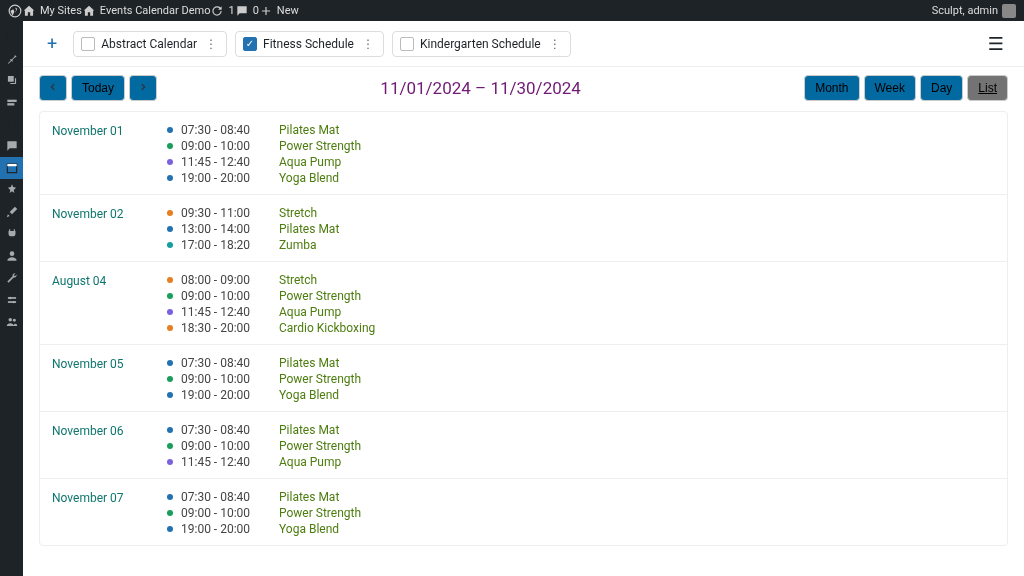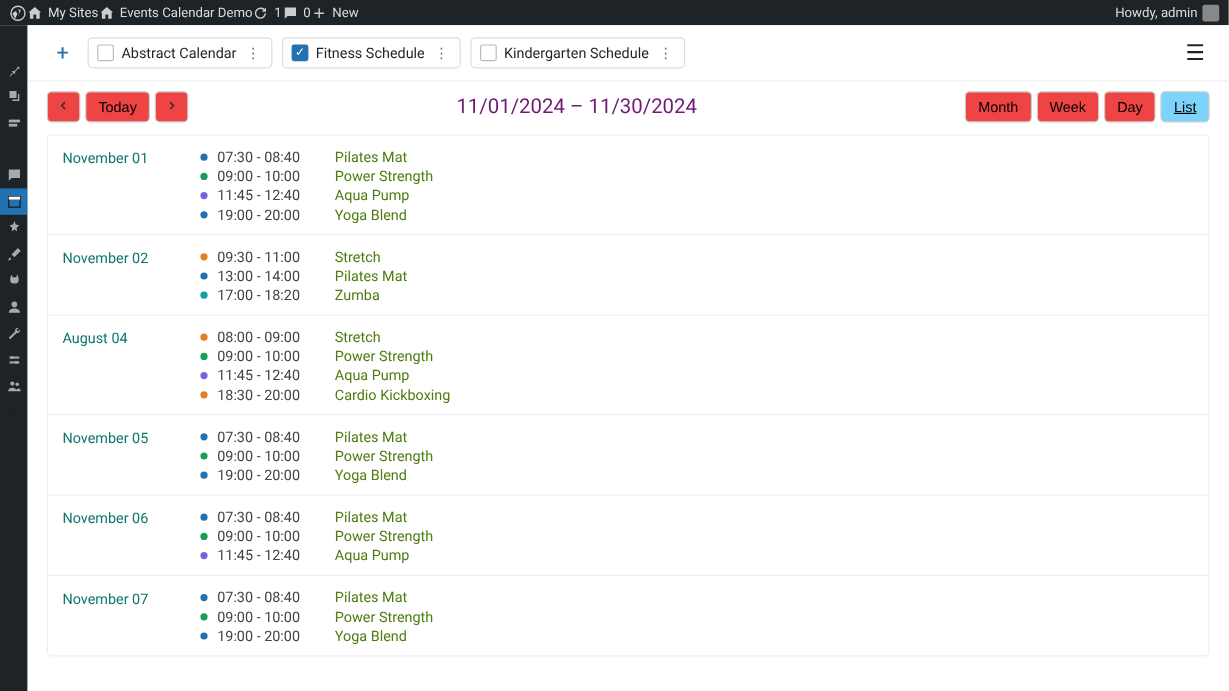--- a/index.html
+++ b/index.html
@@ -30,25 +30,25 @@
 .cal-tabs .tab .chk.checked { background: #2271b1; border-color: #2271b1; }
 .cal-tabs .tab .chk.checked::after { content: "✓"; color: #fff; font-size: 10px; }
 .cal-tabs .tab .lbl { font-size: 12px; }
 .cal-tabs .tab .more { font-size: 12px; color: #666; padding: 0 2px; cursor: pointer; }
 .cal-tabs .spacer { flex: 1; }
 .cal-tabs .hamburger { font-size: 18px; cursor: pointer; padding: 4px; }
 
 
 .cal-toolbar { display: flex; align-items: center; justify-content: space-between; padding: 8px 16px 10px; }
 .cal-toolbar .nav { display: flex; align-items: center; gap: 4px; }
-.cal-toolbar .btn { border: 1px solid #ccc; background: #ef4444; border-radius: 4px; padding: 5px 10px; font-size: 12px; cursor: pointer; }
+.cal-toolbar .btn { border: 1px solid #ccc; background: #0369a1; border-radius: 4px; padding: 5px 10px; font-size: 12px; cursor: pointer; }
 .cal-toolbar .btn.icon { padding: 5px 8px; }
 .cal-toolbar .title { font-size: 17px; color: #701a75; }
 .cal-toolbar .views { display: flex; gap: 4px; }
-.cal-toolbar .views .btn.active { background: #7dd3fc; text-decoration: underline; }
+.cal-toolbar .views .btn.active { background: #737373; text-decoration: underline; }
 
 
 .events-list { border: 1px solid #eee; margin: 0 16px; border-radius: 4px; }
 .day-group { display: flex; border-bottom: 1px solid #eee; padding: 10px 12px 8px; }
 .day-group:last-child { border-bottom: none; }
 .day-header { width: 115px; font-size: 12px; color: #0f766e; padding-top: 2px; flex-shrink: 0; }
 .day-events { flex: 1; }
 .event-row { display: flex; align-items: center; gap: 8px; padding: 1px 0; font-size: 12px; cursor: pointer; }
 .event-row .dot { width: 6px; height: 6px; border-radius: 50%; flex-shrink: 0; }
 .event-row .time { width: 90px; color: #444; }
@@ -92,21 +92,21 @@
     </span>
     <span class="item">
       <svg class="wp-icon" viewBox="0 0 24 24">
           <path d="M11 5h2v6h6v2h-6v6h-2v-6H5v-2h6z"></path>
         </svg>
       <span>New</span>
     </span>
   </div>
   <div class="right">
     <span class="item">
-      <span>Howdy, admin</span>
+      <span>Sculpt, admin</span>
       <span class="avatar"></span>
     </span>
   </div>
 </div>
 
 <div class="wp-sidebar">
   <div class="menu-item">
       <svg viewBox="0 0 24 24">
         <circle cx="12" cy="12" r="8" fill="none" stroke="currentColor" stroke-width="2"></circle>
         <path d="M12 12l4-4" stroke="currentColor" stroke-width="2"></path>

